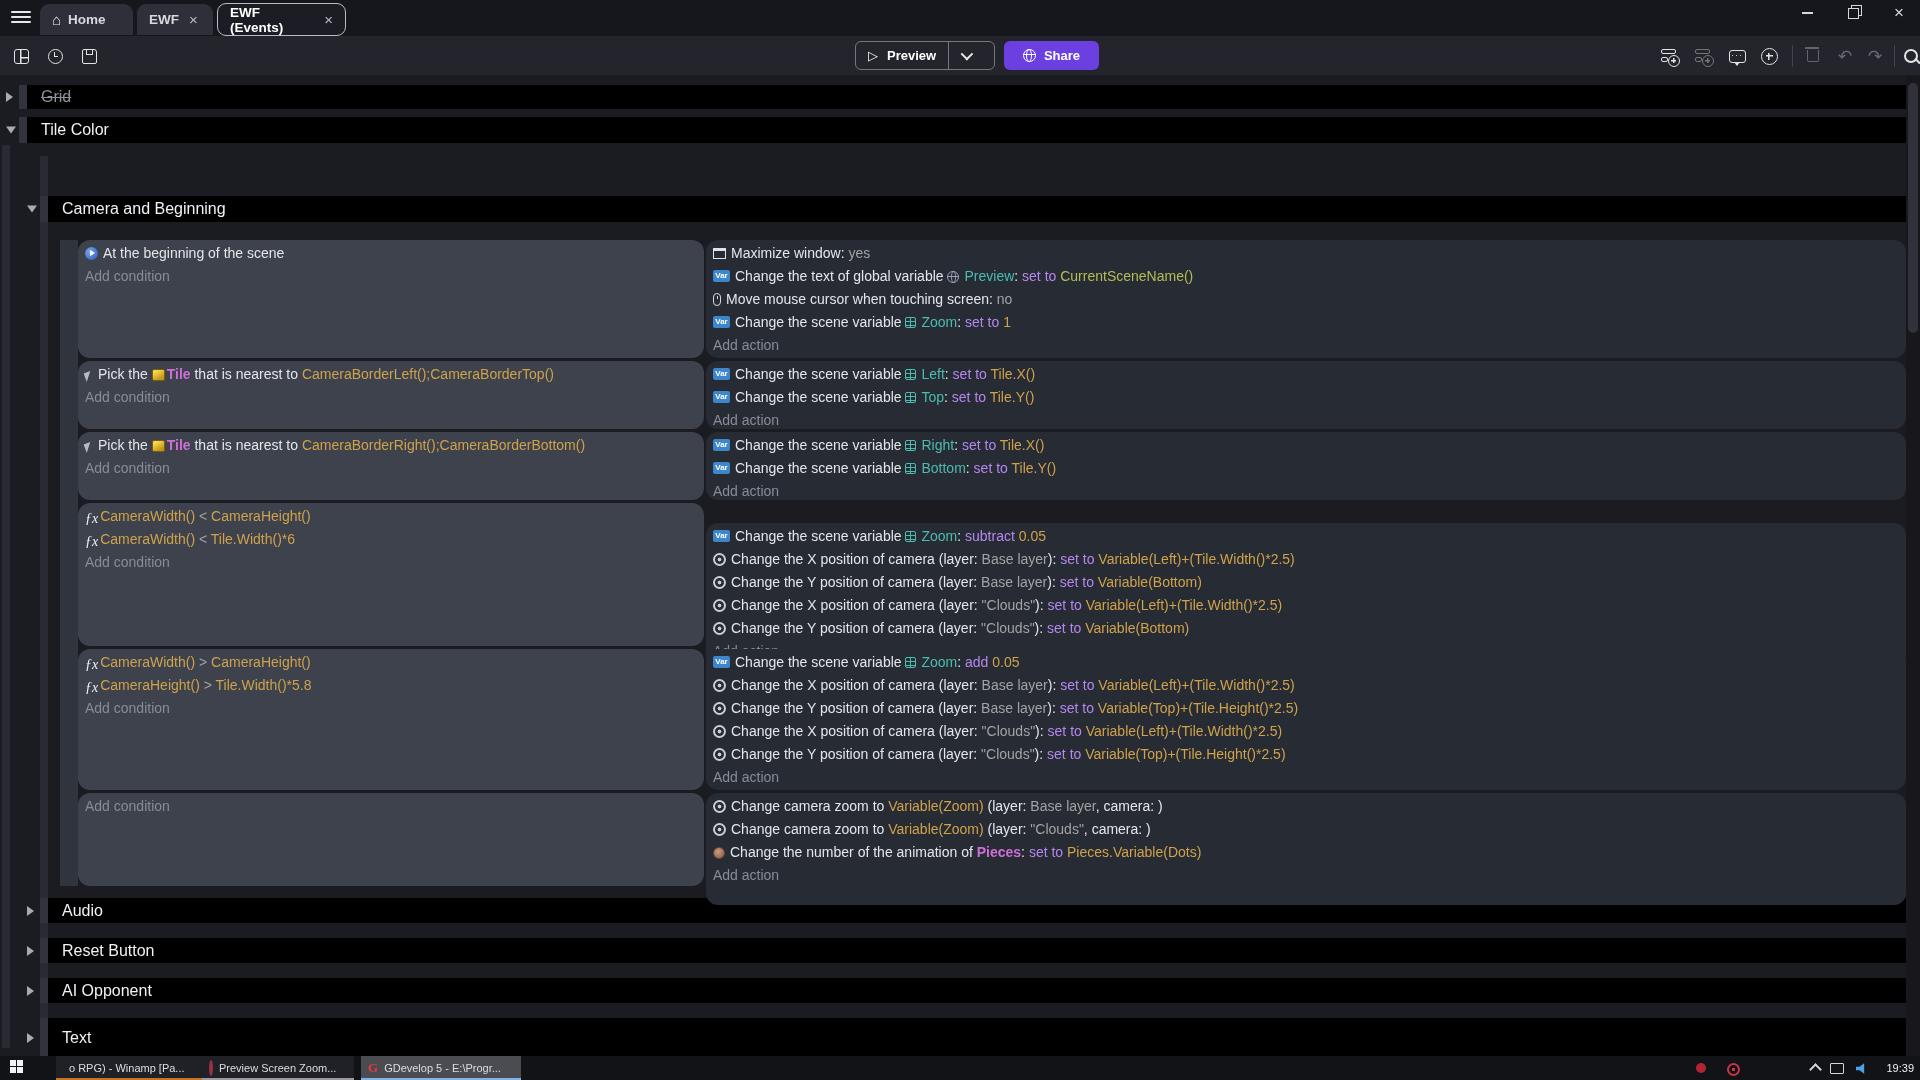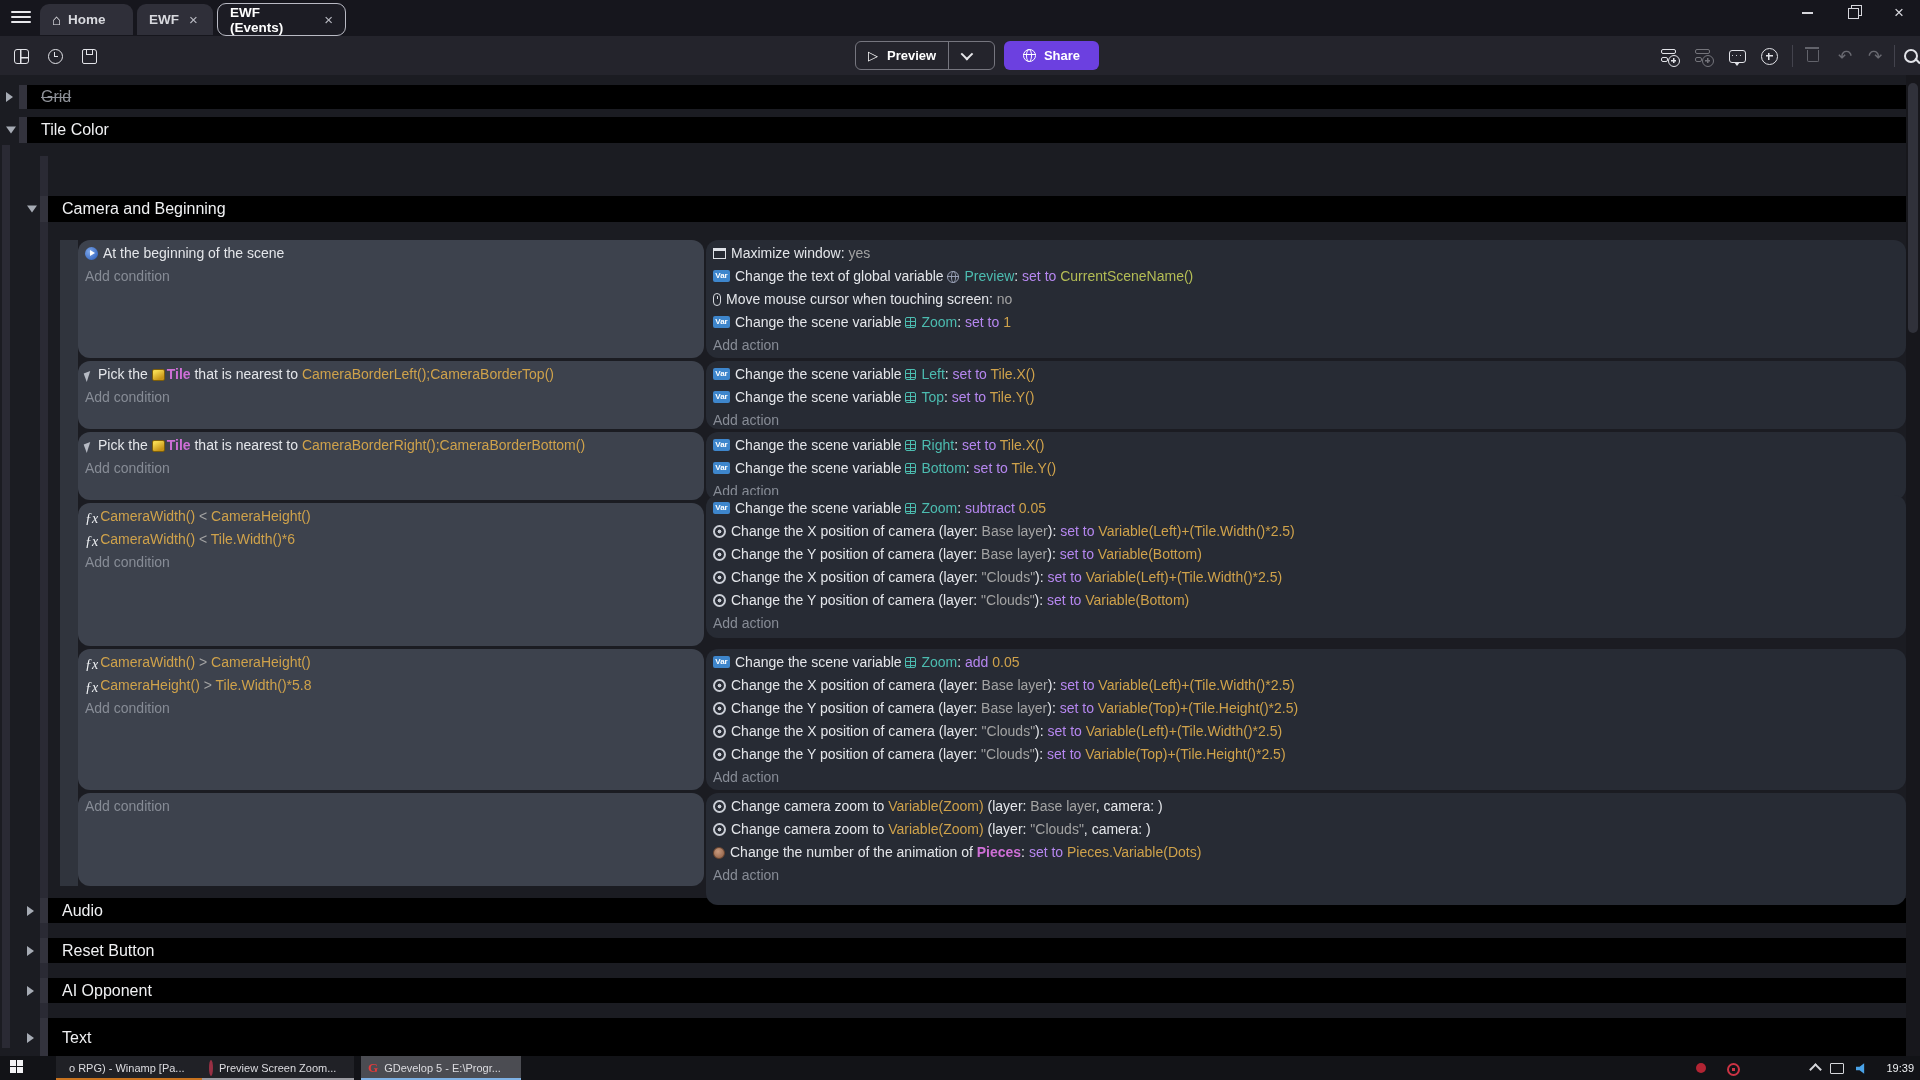--- a/index.html
+++ b/index.html
@@ -302,21 +302,21 @@
       <div class="cell act" style="top: 357px; height: 68px;">
         <div class="line"><span class="ic ic-var"></span><span class="c-p">Change the scene variable </span><span class="ic ic-struct"></span><span class="c-t">Right</span><span class="c-p">: </span><span class="c-v">set to </span><span class="c-o">Tile.X()</span></div>
         <div class="line"><span class="ic ic-var"></span><span class="c-p">Change the scene variable </span><span class="ic ic-struct"></span><span class="c-t">Bottom</span><span class="c-p">: </span><span class="c-v">set to </span><span class="c-o">Tile.Y()</span></div>
         <div class="line addline">Add action</div>
       </div>
       <div class="cell cond" style="top: 428px; height: 143px;">
         <div class="line"><span class="ic ic-fx"></span><span class="c-o">CameraWidth()</span><span class="c-g"> &lt; </span><span class="c-o">CameraHeight()</span></div>
         <div class="line"><span class="ic ic-fx"></span><span class="c-o">CameraWidth()</span><span class="c-g"> &lt; </span><span class="c-o">Tile.Width()*6</span></div>
         <div class="line addline">Add condition</div>
       </div>
-      <div class="cell act" style="top: 420px; height: 143px;">
+      <div class="cell act" style="top: 448px; height: 143px;">
         <div class="line"><span class="ic ic-var"></span><span class="c-p">Change the scene variable </span><span class="ic ic-struct"></span><span class="c-t">Zoom</span><span class="c-p">: </span><span class="c-v">subtract </span><span class="c-o">0.05</span></div>
         <div class="line"><span class="ic ic-cam"></span><span class="c-p">Change the X position of camera (layer: </span><span class="c-g">Base layer</span><span class="c-p">): </span><span class="c-v">set to </span><span class="c-o">Variable(Left)+(Tile.Width()*2.5)</span></div>
         <div class="line"><span class="ic ic-cam"></span><span class="c-p">Change the Y position of camera (layer: </span><span class="c-g">Base layer</span><span class="c-p">): </span><span class="c-v">set to </span><span class="c-o">Variable(Bottom)</span></div>
         <div class="line"><span class="ic ic-cam"></span><span class="c-p">Change the X position of camera (layer: </span><span class="c-g">"Clouds"</span><span class="c-p">): </span><span class="c-v">set to </span><span class="c-o">Variable(Left)+(Tile.Width()*2.5)</span></div>
         <div class="line"><span class="ic ic-cam"></span><span class="c-p">Change the Y position of camera (layer: </span><span class="c-g">"Clouds"</span><span class="c-p">): </span><span class="c-v">set to </span><span class="c-o">Variable(Bottom)</span></div>
         <div class="line addline">Add action</div>
       </div>
       <div class="cell cond" style="top: 574px; height: 141px;">
         <div class="line"><span class="ic ic-fx"></span><span class="c-o">CameraWidth()</span><span class="c-g"> &gt; </span><span class="c-o">CameraHeight()</span></div>
         <div class="line"><span class="ic ic-fx"></span><span class="c-o">CameraHeight()</span><span class="c-g"> &gt; </span><span class="c-o">Tile.Width()*5.8</span></div>

